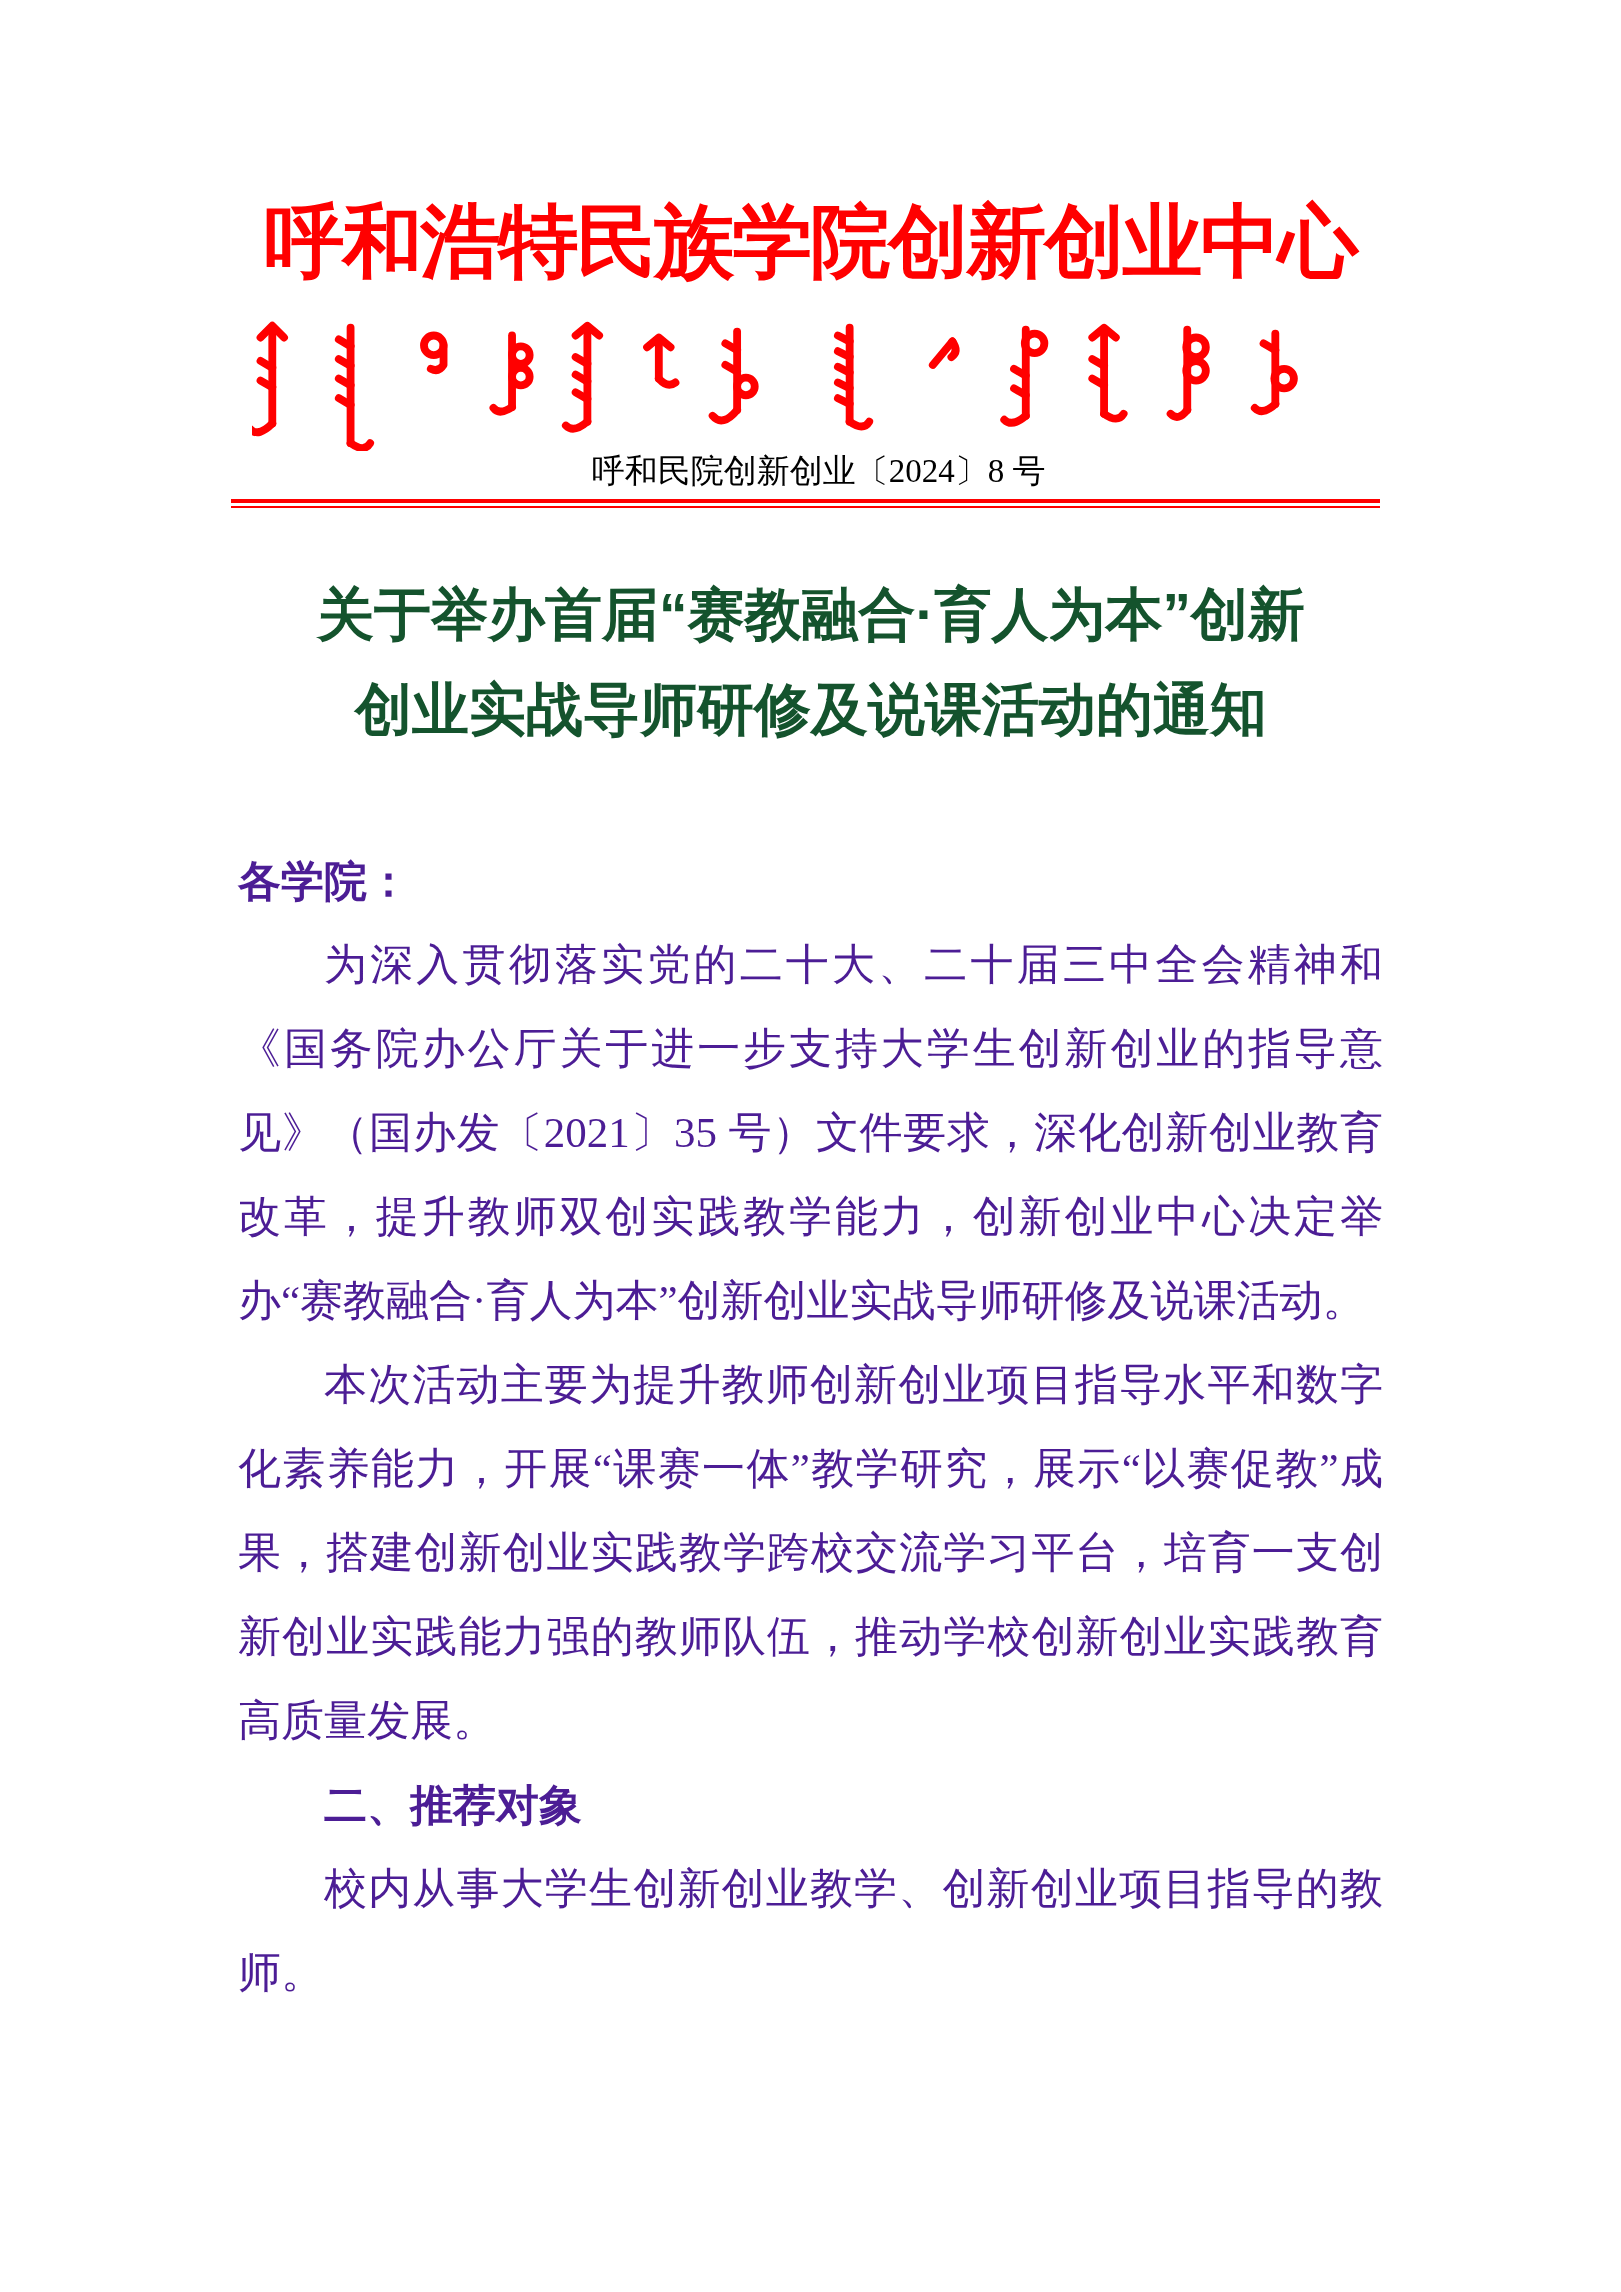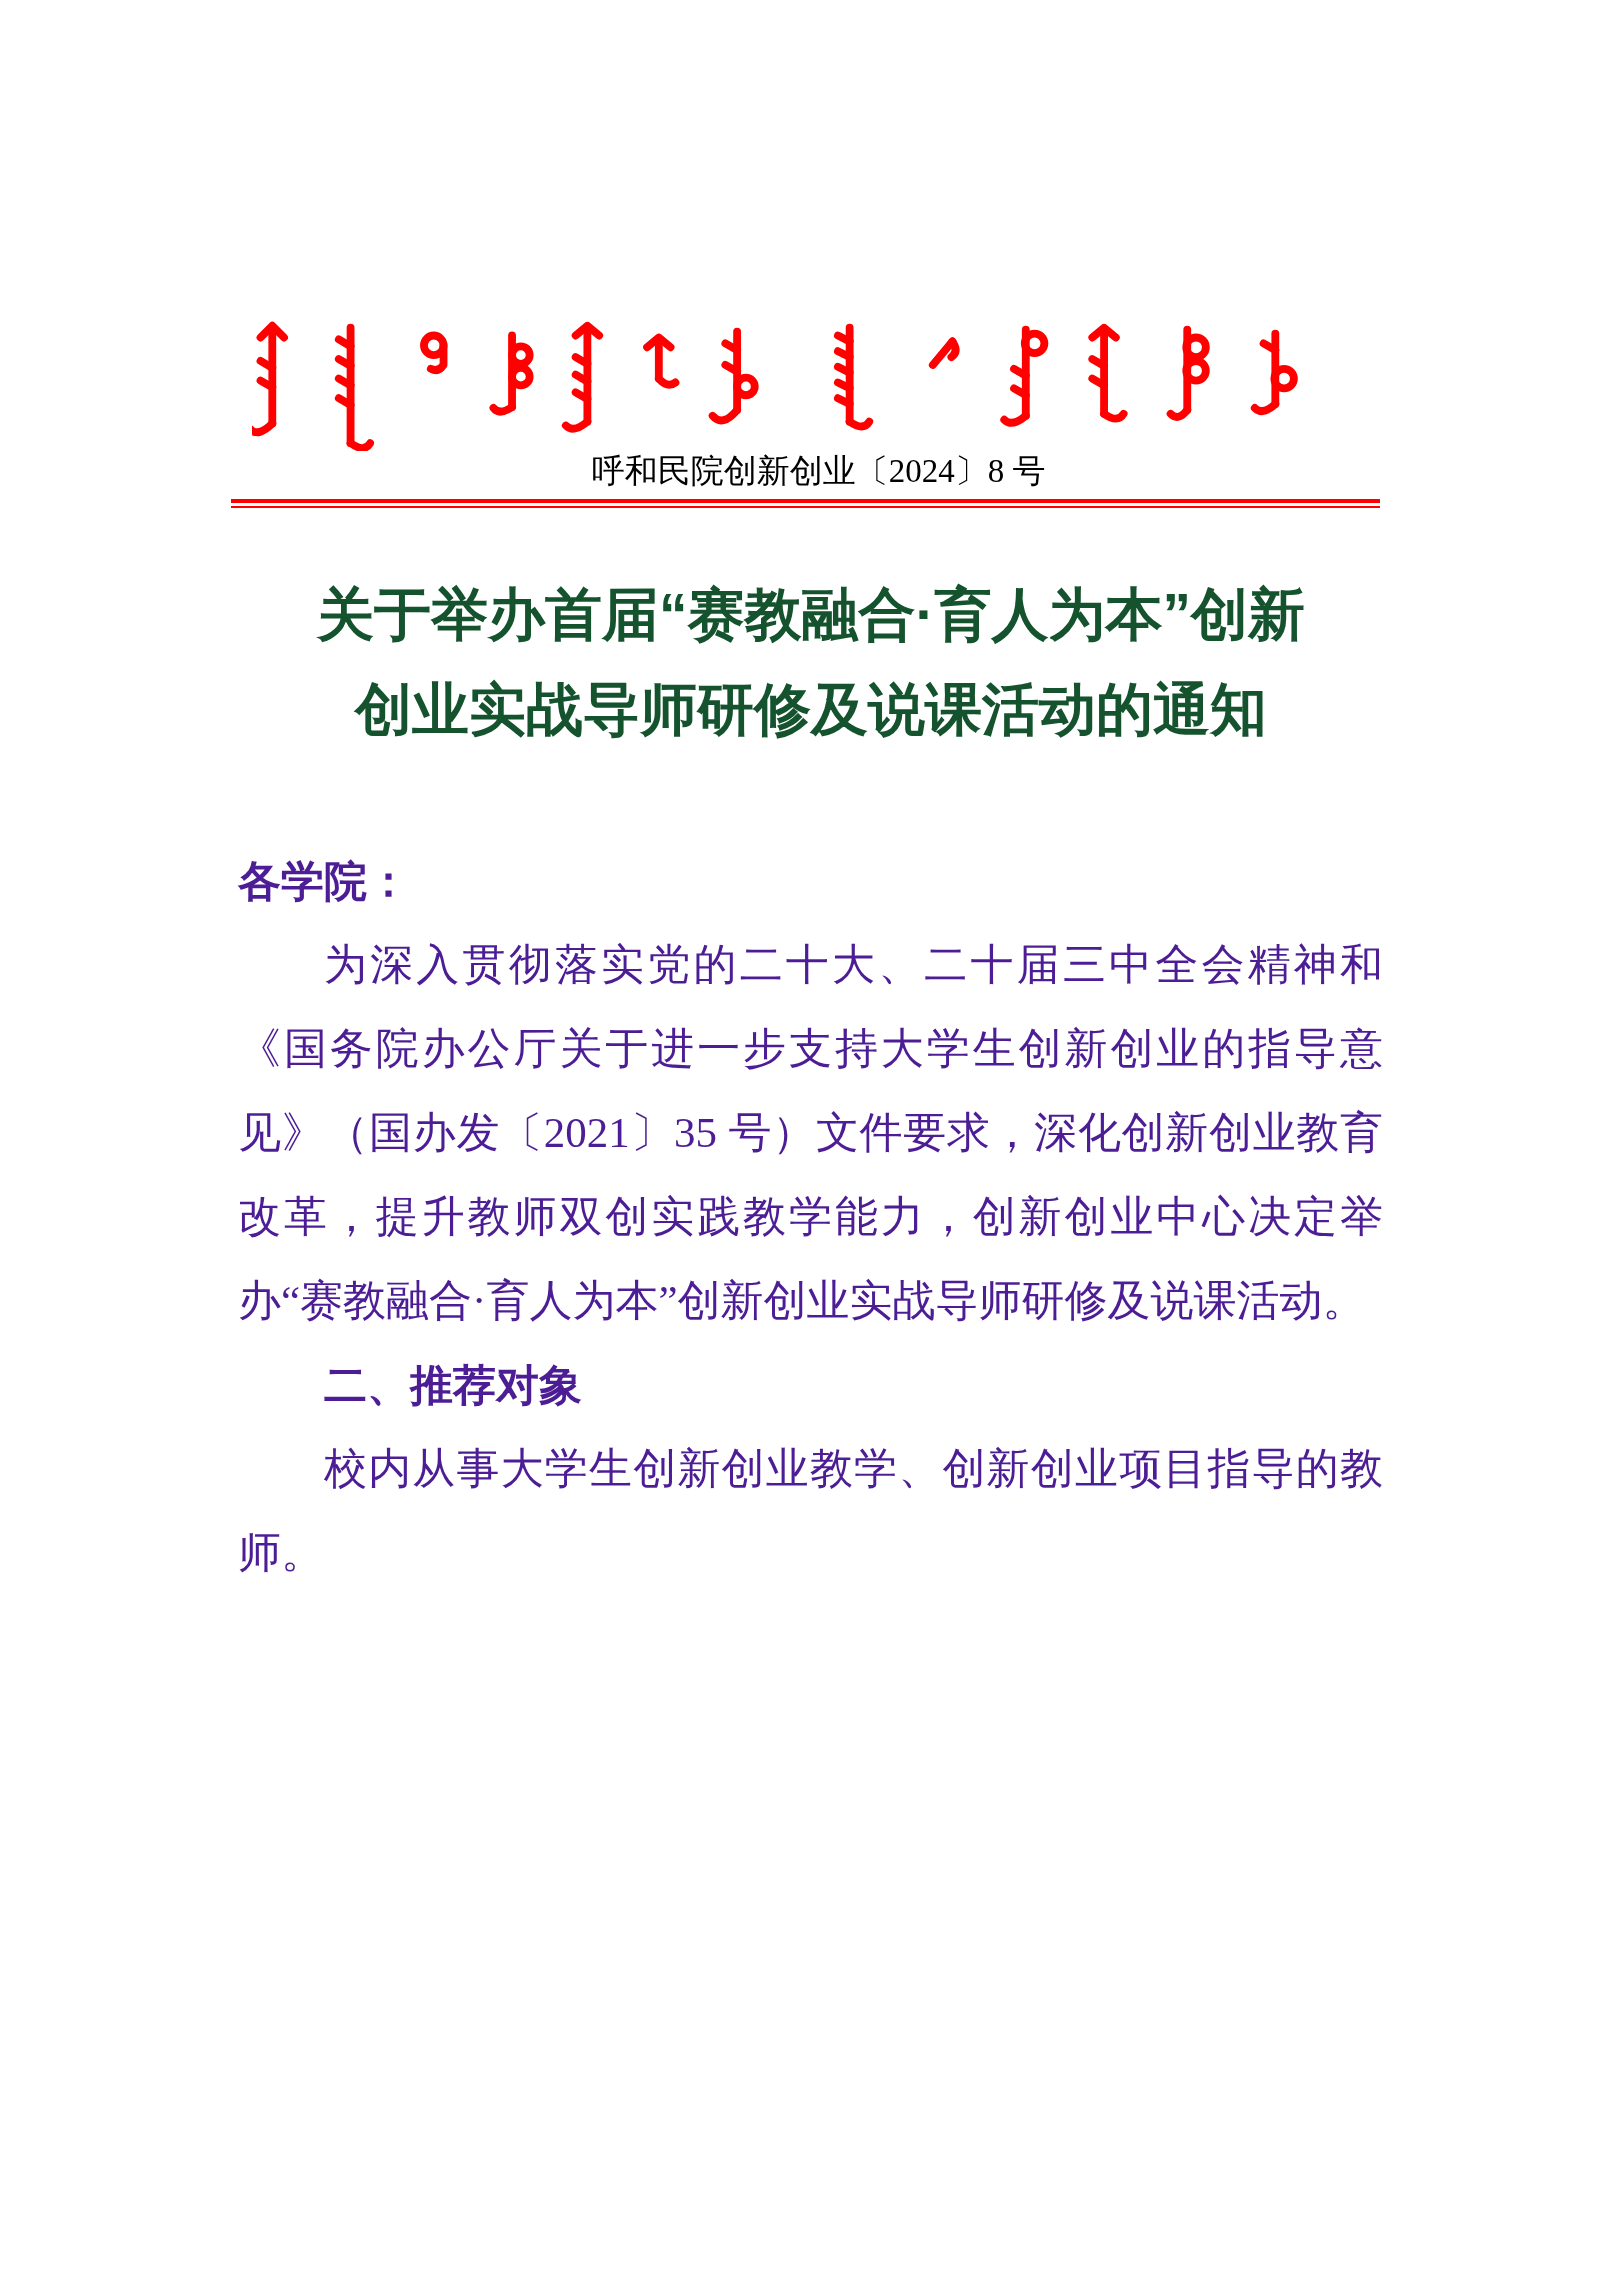--- a/index.html
+++ b/index.html
@@ -90,20 +90,21 @@
     fill:none;
     stroke-linecap:round;
     stroke-linejoin:round;
   }
 </style>
 </head>
 <body>
 
 <div class="page">
 
+  <div class="org-title">呼和浩特民族学院创新创业中心</div>
 
   <svg class="mongolian" viewBox="0 0 1140 140" aria-hidden="true">
 
     <g>
       <path d="M20,18 V112"></path>
         <path d="M8,24 L20,12 L32,24"></path>
       <path d="M8,48 l12,7"></path>
         <path d="M8,68 l12,7"></path>
       <path d="M20,112 Q6,126 -2,118"></path>
     </g>
@@ -203,18 +204,19 @@
   <div class="red-rule"></div>
 
   <div class="doc-title">
     <div>关于举办首届“赛教融合·育人为本”创新</div>
     <div>创业实战导师研修及说课活动的通知</div>
   </div>
 
   <div class="body-text">
     <p class="salutation">各学院：</p>
     <p class="para">为深入贯彻落实党的二十大、二十届三中全会精神和《国务院办公厅关于进一步支持大学生创新创业的指导意见》（国办发〔2021〕35 号）文件要求，深化创新创业教育改革，提升教师双创实践教学能力，创新创业中心决定举办“赛教融合·育人为本”创新创业实战导师研修及说课活动。</p>
+    <p class="para">本次活动主要为提升教师创新创业项目指导水平和数字化素养能力，开展“课赛一体”教学研究，展示“以赛促教”成果，搭建创新创业实践教学跨校交流学习平台，培育一支创新创业实践能力强的教师队伍，推动学校创新创业实践教育高质量发展。</p>
     <p class="sec-heading">二、推荐对象</p>
     <p class="para">校内从事大学生创新创业教学、创新创业项目指导的教师。</p>
   </div>
 
 </div>
 
 
 </body></html>

